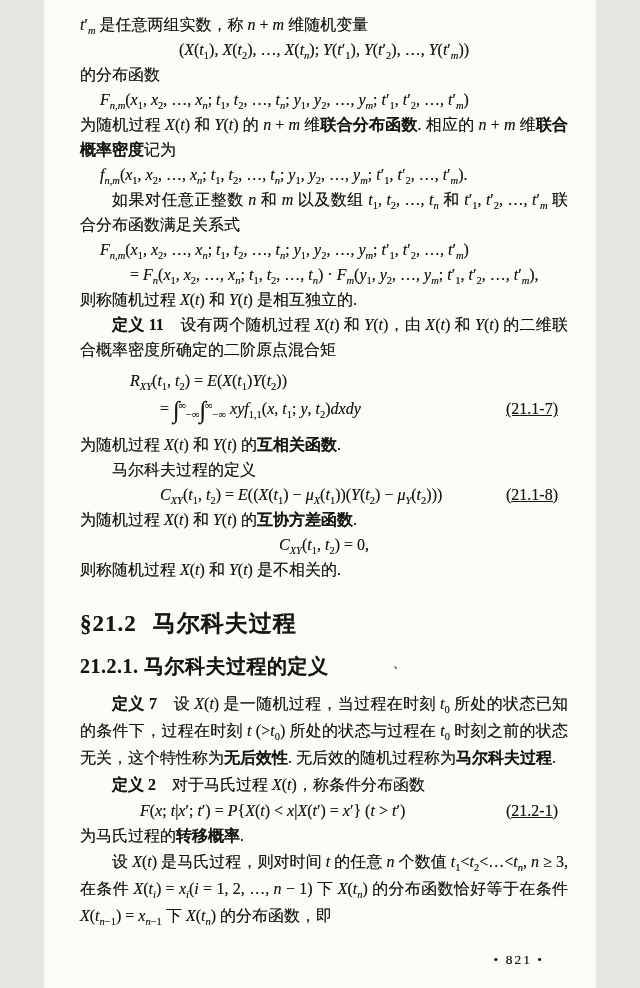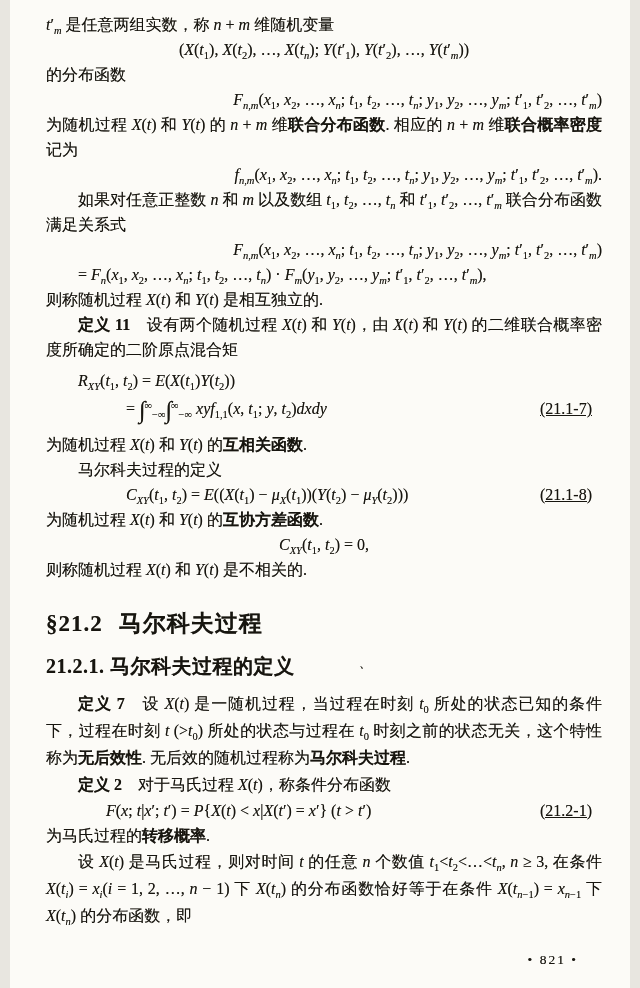--- a/index.html
+++ b/index.html
@@ -1,35 +1,35 @@
 <!DOCTYPE html>
 <html><head>
 <meta charset="utf-8">
 <style>
   html,body{margin:0;padding:0;background:#e8e6e0;}
   .page{
     position:relative;
-    width:620px;height:988px;
+    width:552px;height:988px;
     margin:0 auto;
     background:#fcfbf7;
     color:#17150f;
     font-family:"Liberation Serif","DejaVu Serif",serif;
     box-sizing:border-box;
     padding:12px 28px 0 36px;
     overflow:hidden;
     text-shadow:0 0 .4px rgba(20,16,10,.55);
   }
   .ln,.para{font-size:16px;line-height:25px;}
   .para{text-align:justify;}
   .para.indent{text-indent:2em;}
   .p27{line-height:27px;}
   .center{text-align:center;}
   .fml{white-space:nowrap;}
-  .ml1{margin-left:20px;text-align:right;}
-  .ml2{margin-left:32px;}
+  .ml1{margin-left:20px;}
+  .ml2{margin-left:50px;}
   .ml3{margin-left:80px;}
   .ml4{margin-left:60px;}
   sub,sup{font-size:10.5px;line-height:0;}
   sub{vertical-align:-0.35em;}
   sup{vertical-align:0.45em;}
   b{font-weight:bold;}
   .int{font-size:1.5em;vertical-align:-0.15em;letter-spacing:-1px;}
   .eqrow{position:relative;padding-right:80px;}
   .eqnum{position:absolute;right:10px;top:0;font-style:normal;text-decoration:underline;}
   .tall{line-height:32px;}

